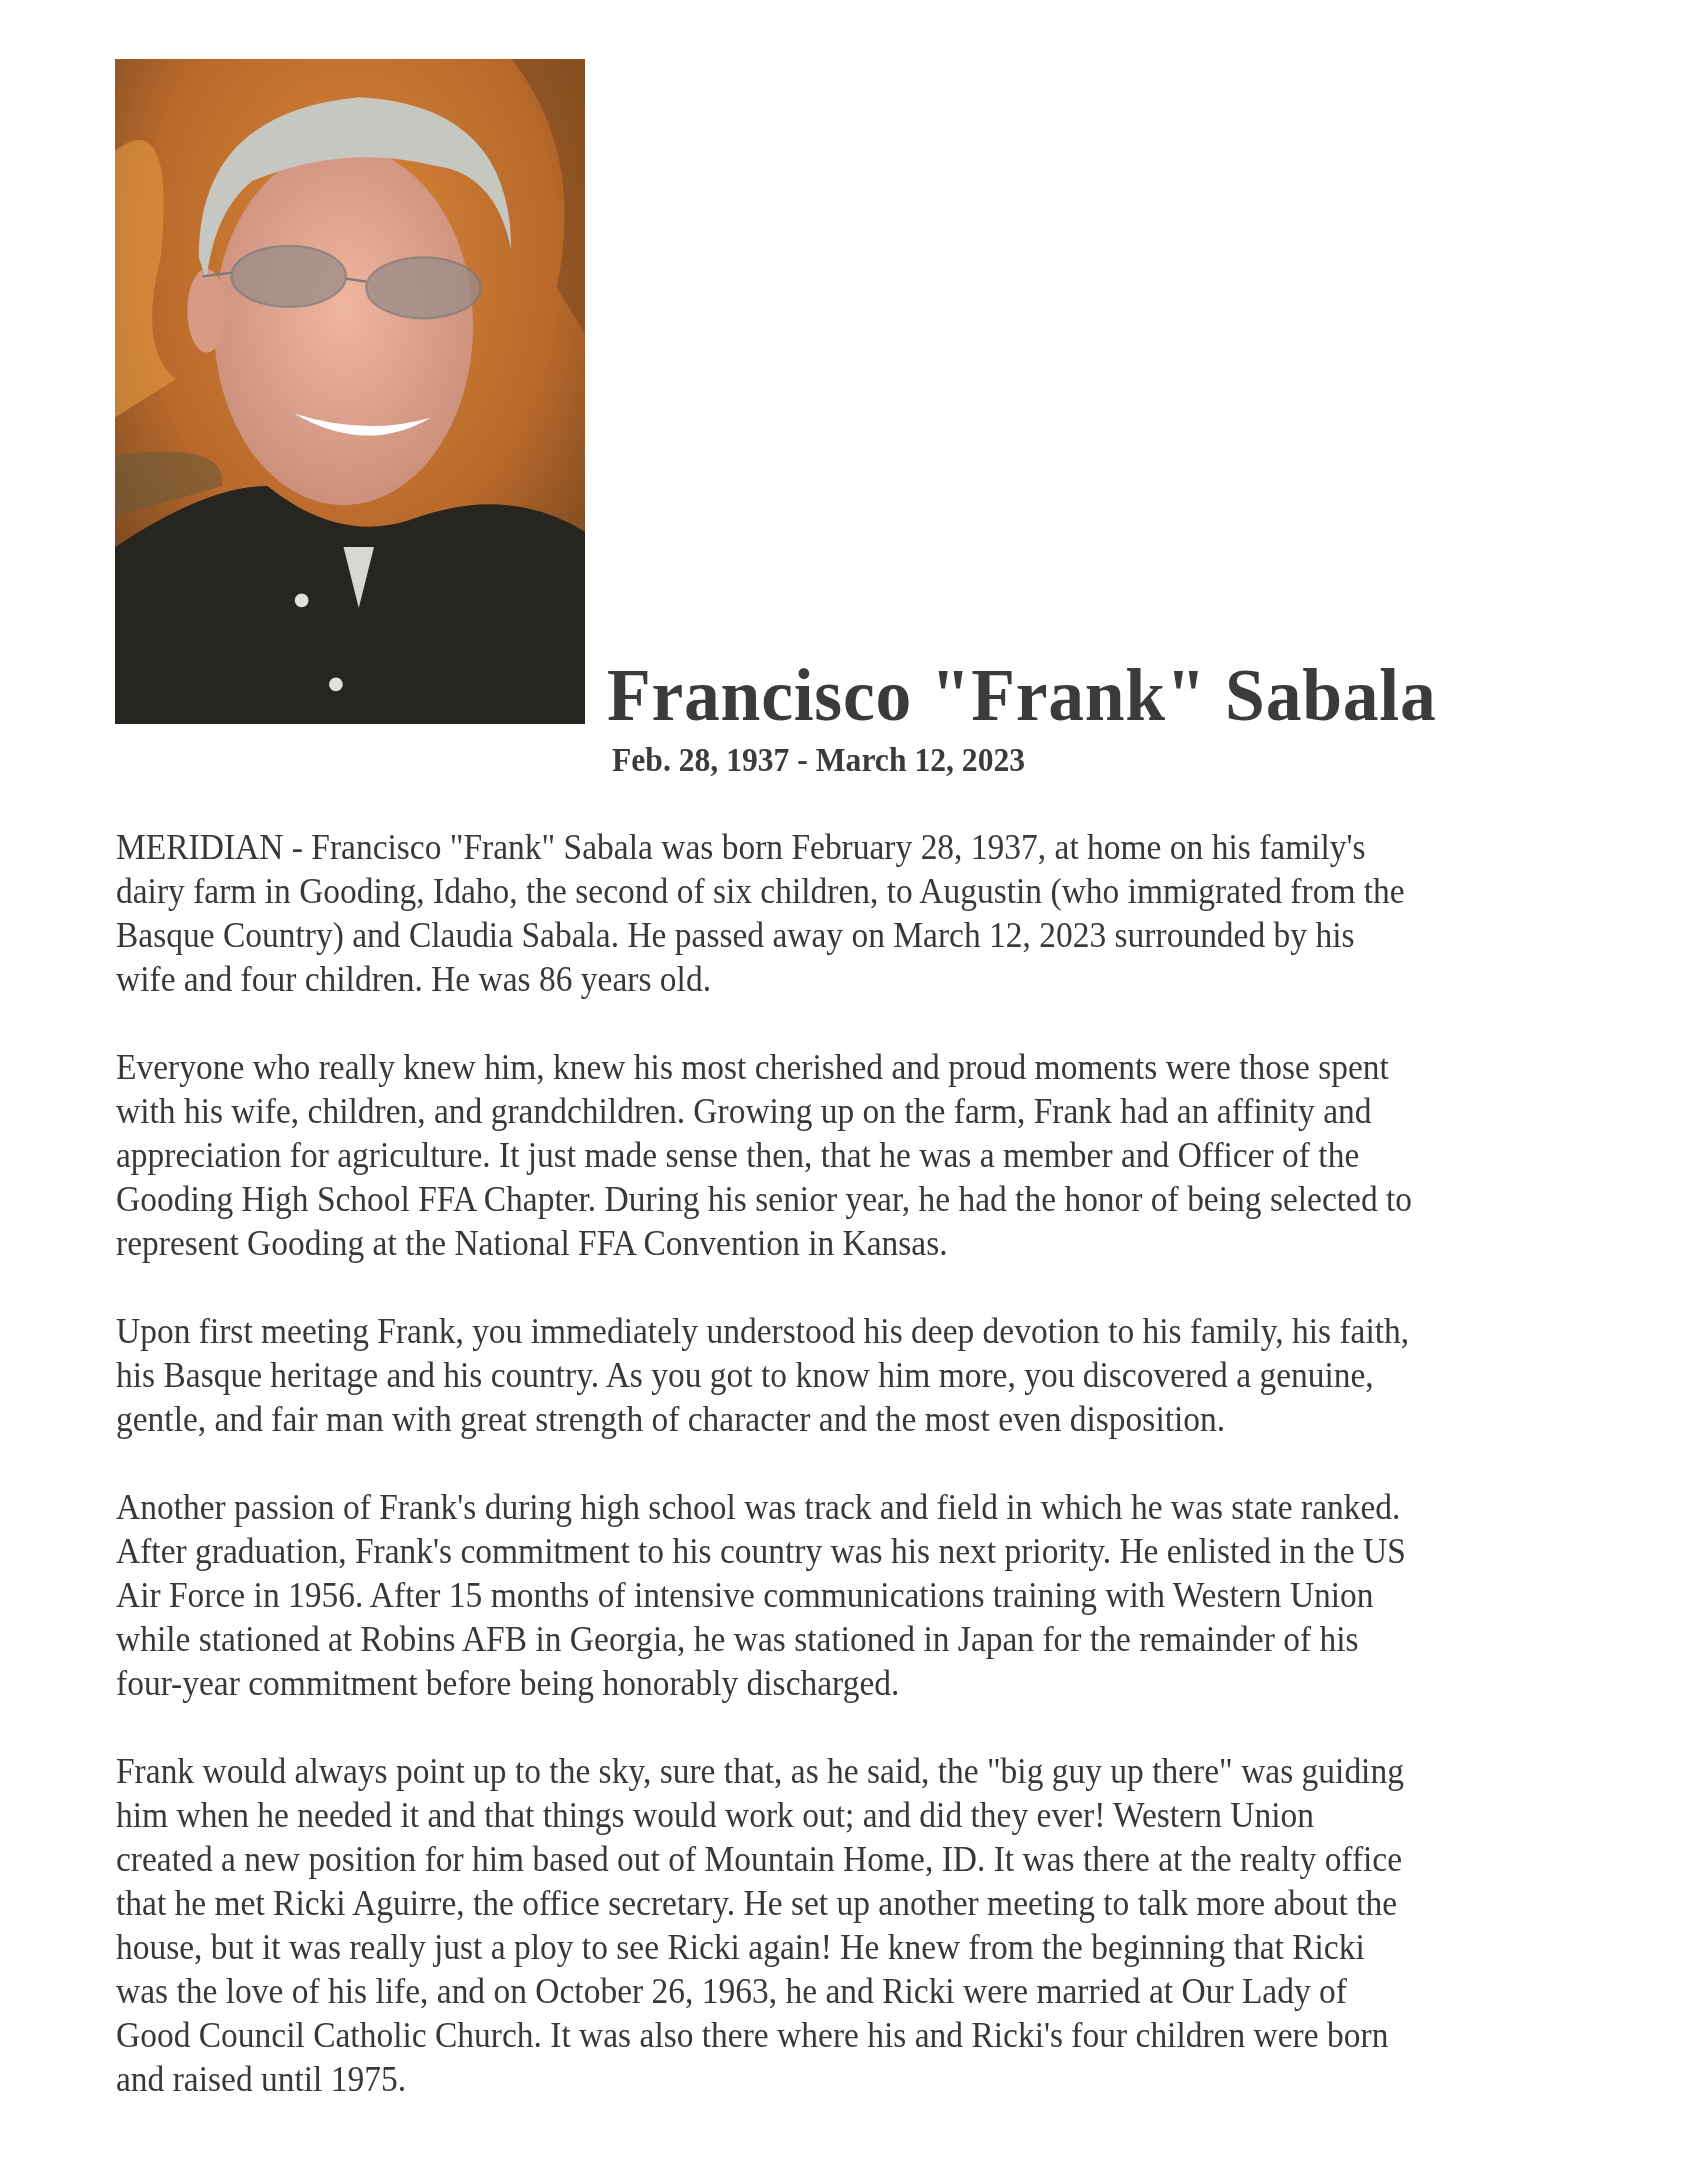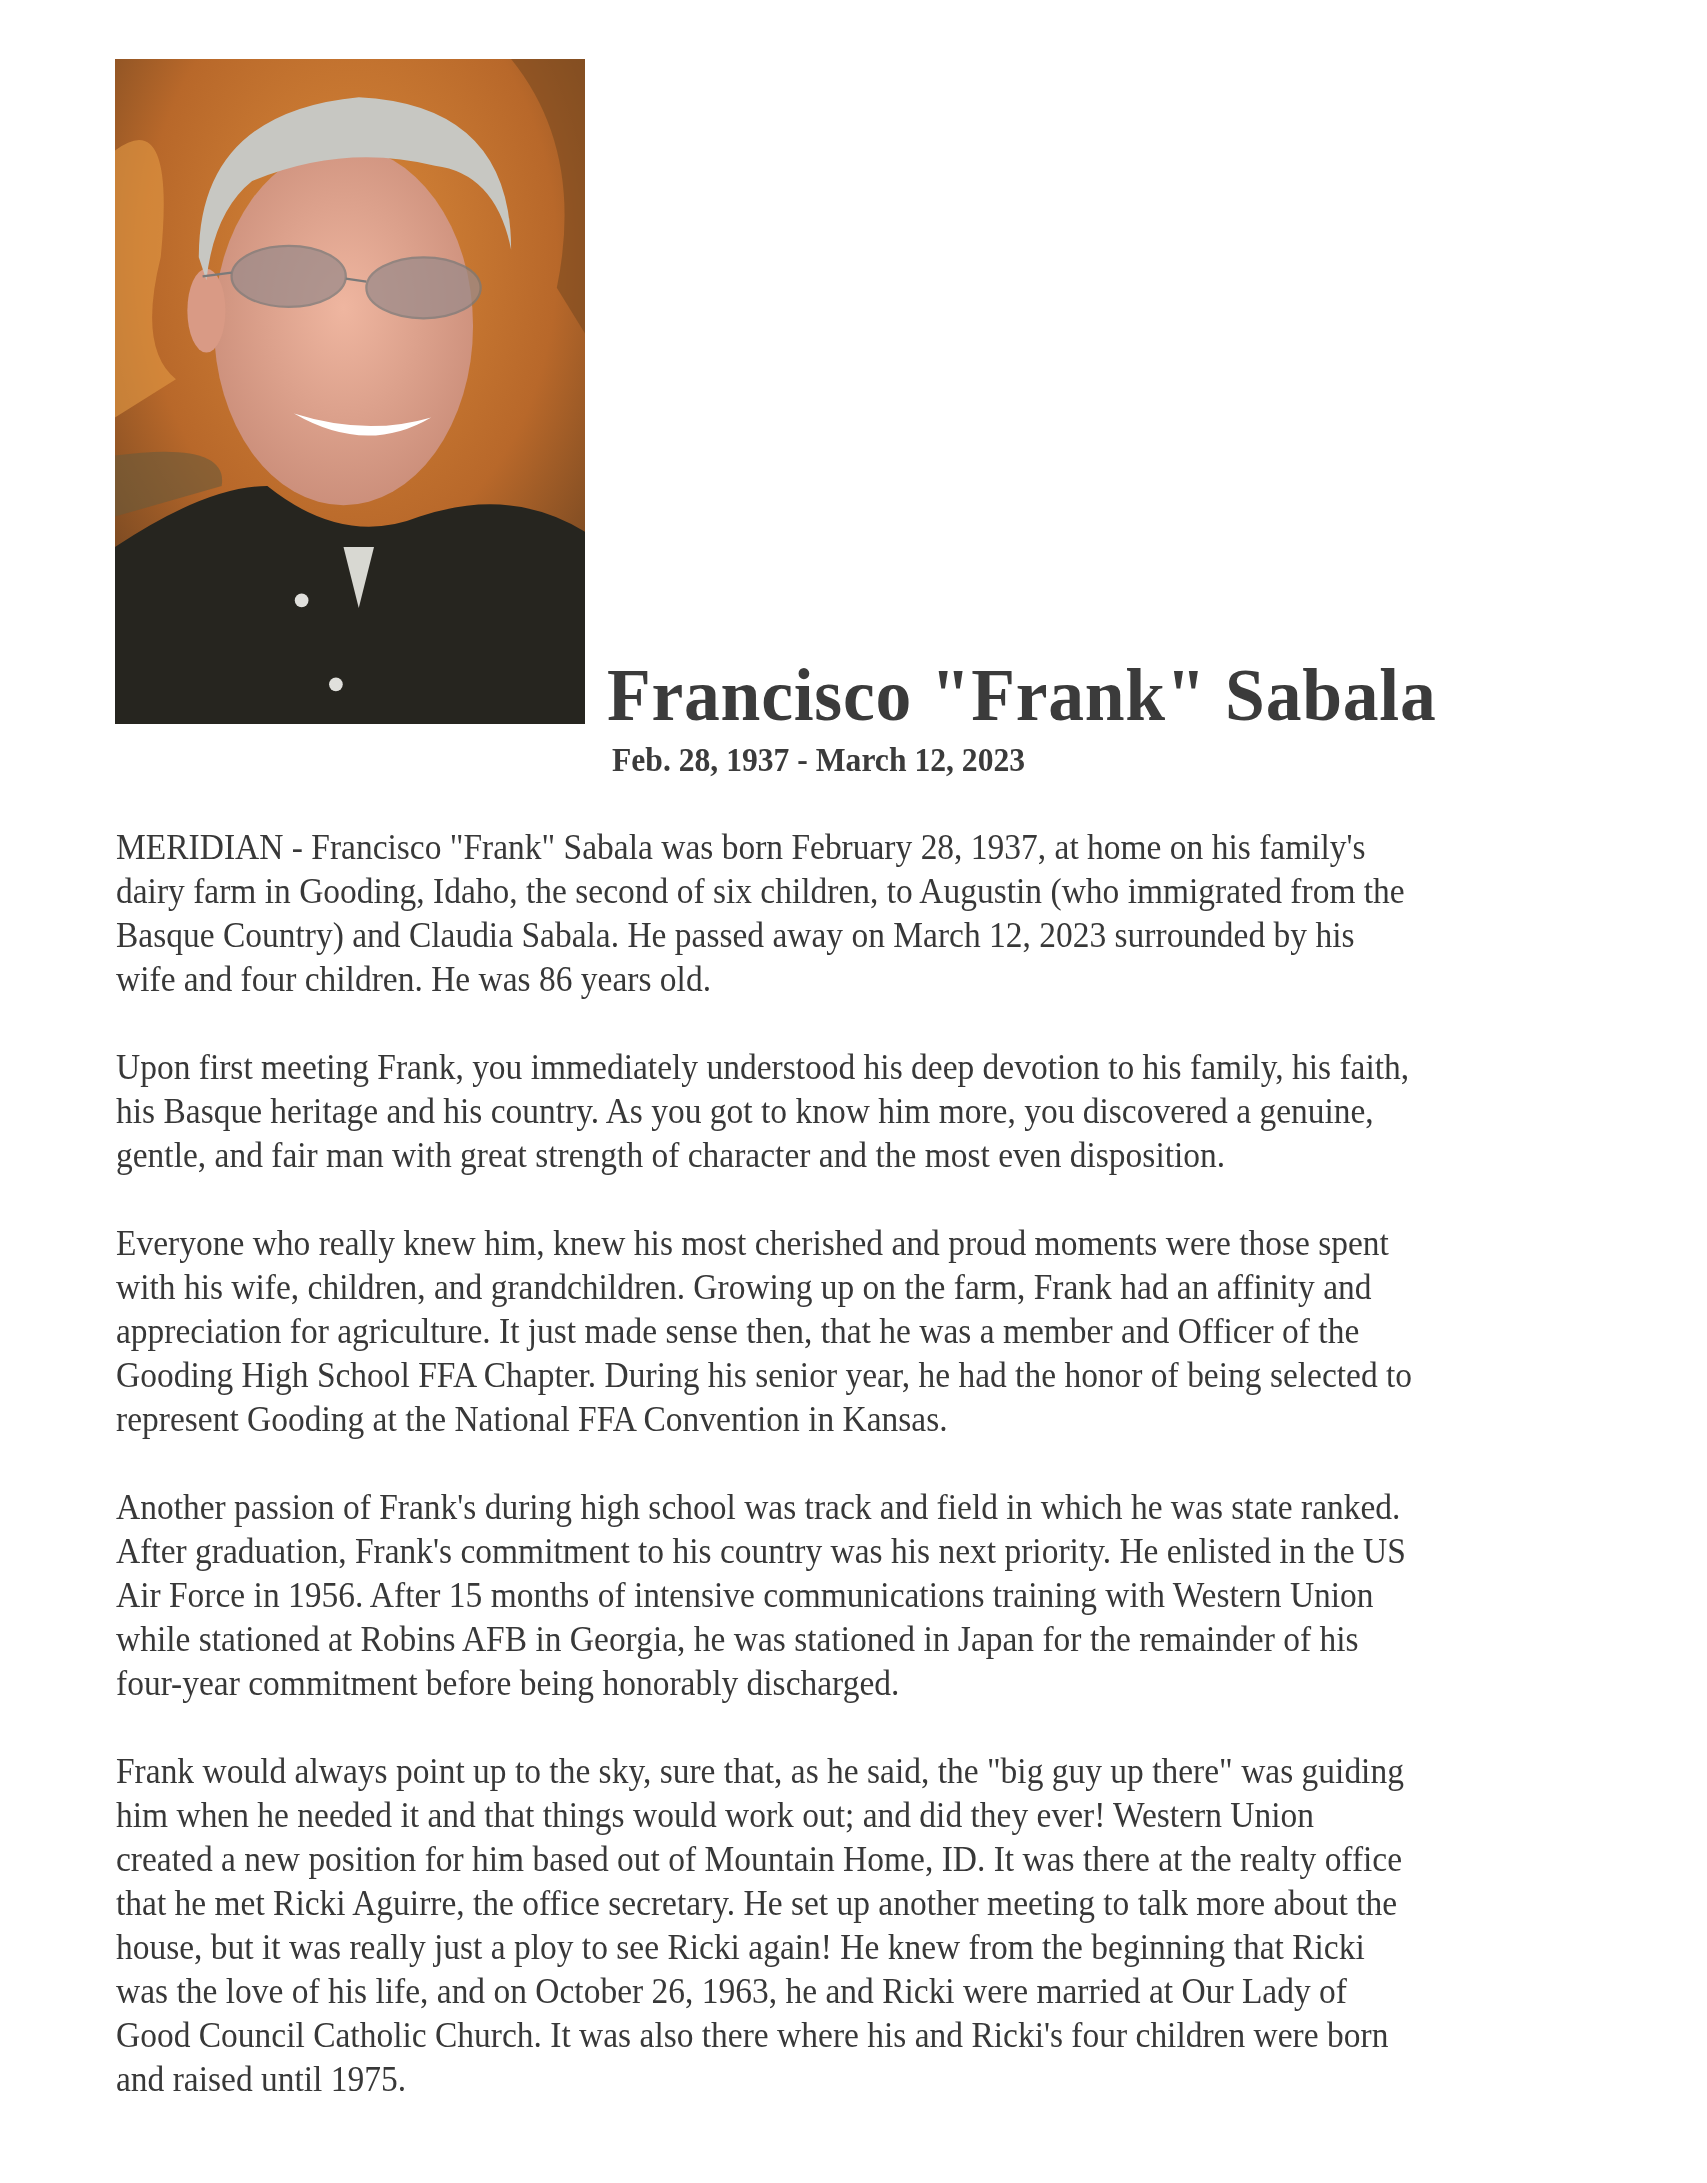--- a/index.html
+++ b/index.html
@@ -114,30 +114,30 @@
 <div class="dates">Feb. 28, 1937 - March 12, 2023</div>
 
 <div class="body">
   <div class="para">
     <div class="line">MERIDIAN - Francisco "Frank" Sabala was born February 28, 1937, at home on his family's</div>
     <div class="line">dairy farm in Gooding, Idaho, the second of six children, to Augustin (who immigrated from the</div>
     <div class="line">Basque Country) and Claudia Sabala. He passed away on March 12, 2023 surrounded by his</div>
     <div class="line">wife and four children. He was 86 years old.</div>
   </div>
   <div class="para">
-    <div class="line">Upon first meeting Frank, you immediately understood his deep devotion to his family, his faith,</div>
-    <div class="line">his Basque heritage and his country. As you got to know him more, you discovered a genuine,</div>
-    <div class="line">gentle, and fair man with great strength of character and the most even disposition.</div>
-  </div>
-  <div class="para">
     <div class="line">Everyone who really knew him, knew his most cherished and proud moments were those spent</div>
     <div class="line">with his wife, children, and grandchildren. Growing up on the farm, Frank had an affinity and</div>
     <div class="line">appreciation for agriculture. It just made sense then, that he was a member and Officer of the</div>
     <div class="line">Gooding High School FFA Chapter. During his senior year, he had the honor of being selected to</div>
     <div class="line">represent Gooding at the National FFA Convention in Kansas.</div>
+  </div>
+  <div class="para">
+    <div class="line">Upon first meeting Frank, you immediately understood his deep devotion to his family, his faith,</div>
+    <div class="line">his Basque heritage and his country. As you got to know him more, you discovered a genuine,</div>
+    <div class="line">gentle, and fair man with great strength of character and the most even disposition.</div>
   </div>
   <div class="para">
     <div class="line">Another passion of Frank's during high school was track and field in which he was state ranked.</div>
     <div class="line">After graduation, Frank's commitment to his country was his next priority. He enlisted in the US</div>
     <div class="line">Air Force in 1956. After 15 months of intensive communications training with Western Union</div>
     <div class="line">while stationed at Robins AFB in Georgia, he was stationed in Japan for the remainder of his</div>
     <div class="line">four-year commitment before being honorably discharged.</div>
   </div>
   <div class="para">
     <div class="line">Frank would always point up to the sky, sure that, as he said, the "big guy up there" was guiding</div>

